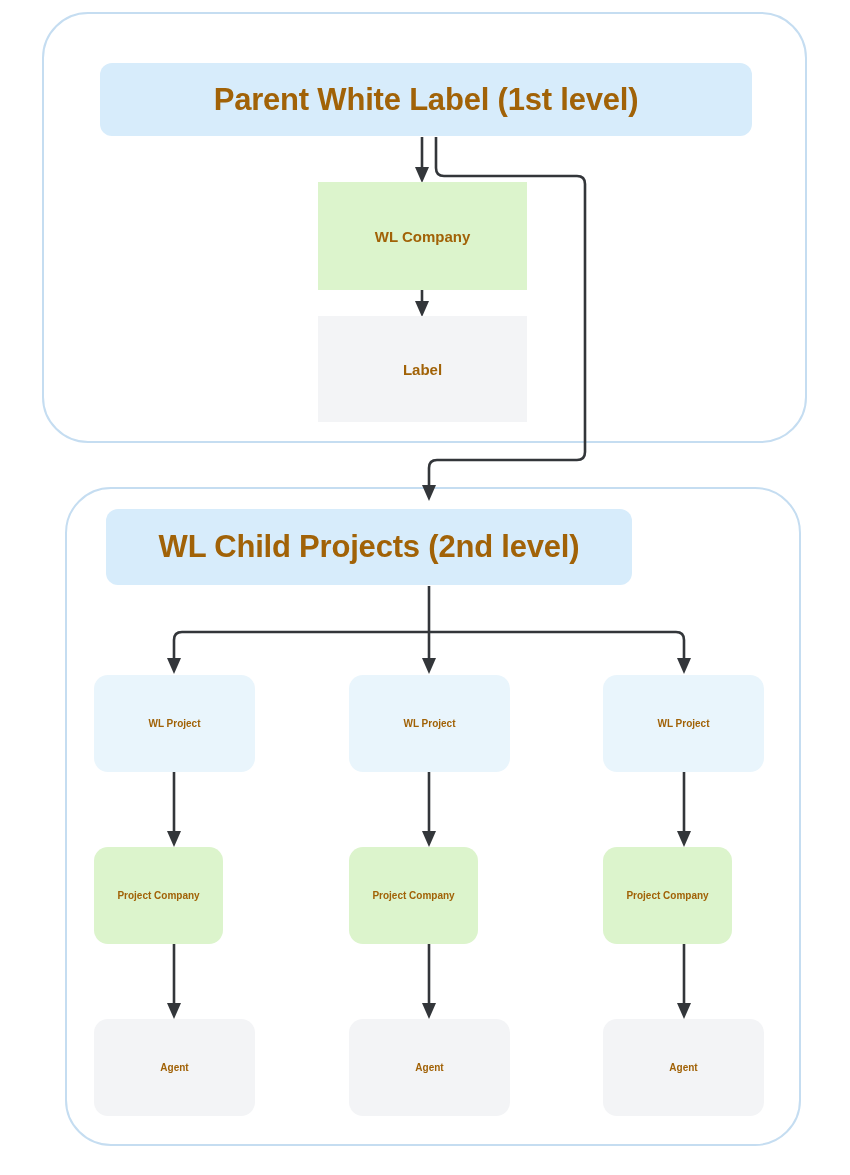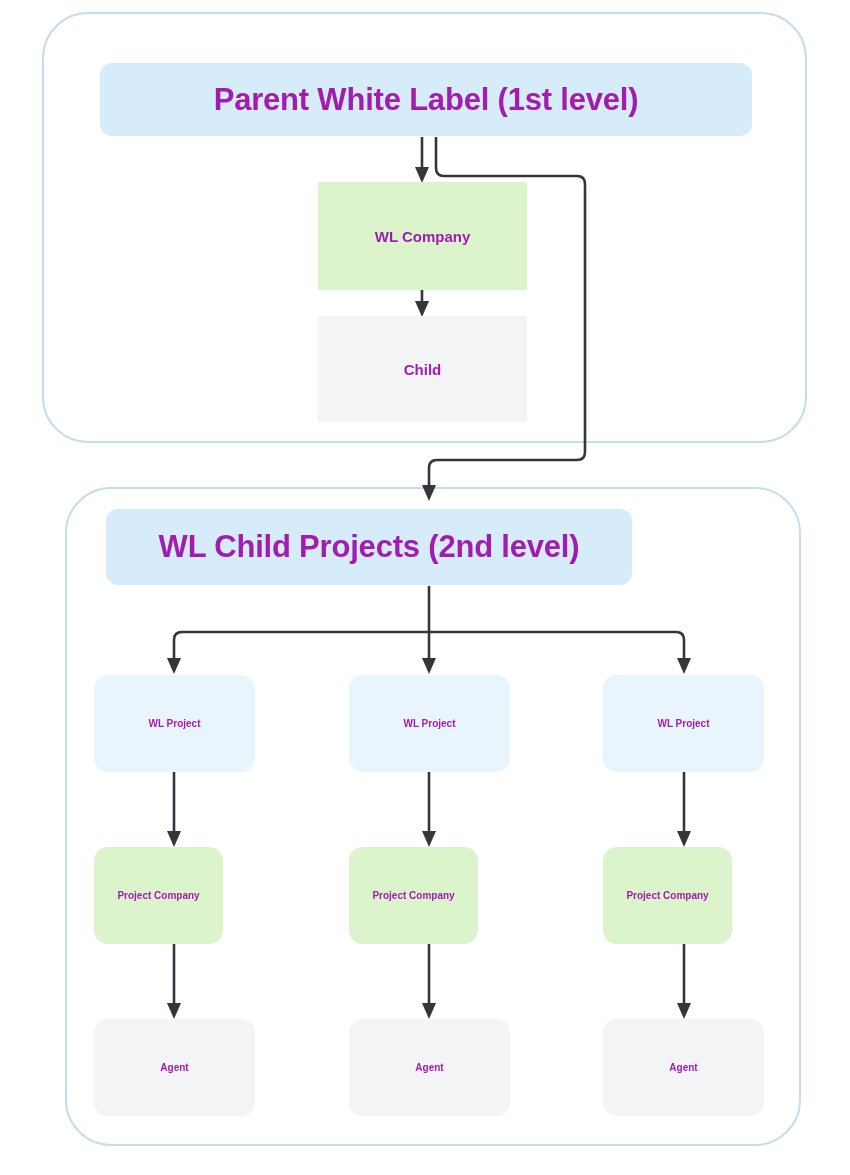--- a/index.html
+++ b/index.html
@@ -41,21 +41,21 @@
     height: 659px;
   }
   
   .node {
     position: absolute;
     box-sizing: border-box;
     display: flex;
     align-items: center;
     justify-content: center;
     text-align: center;
-    color: #a21caf;
+    color: #a16207;
   }
   .title-node {
     background: #d7ecfb;
     border-radius: 12px;
     font-weight: bold;
     letter-spacing: -0.2px;
   }
   #node-parent-title {
     left: 100px;
     top: 63px;
@@ -196,21 +196,21 @@
     <g>
       <path d="M684,944 L684,1008"></path>
       <polygon points="684,1019 677,1003 691,1003"></polygon>
     </g>
   </svg>
 
   <div class="node title-node" id="node-parent-title">Parent White Label (1st level)</div>
 
   <div class="node sq-node" id="node-wl-company">WL Company</div>
 
-  <div class="node sq-node" id="node-admins">Child</div>
+  <div class="node sq-node" id="node-admins">Label</div>
 
   <div class="node title-node" id="node-children-title">WL Child Projects (2nd level)</div>
 
   <div class="node card project col-1">WL Project</div>
   <div class="node card company col-1">Project Company</div>
   <div class="node card agent col-1">Agent</div>
 
   <div class="node card project col-2">WL Project</div>
   <div class="node card company col-2">Project Company</div>
   <div class="node card agent col-2">Agent</div>

